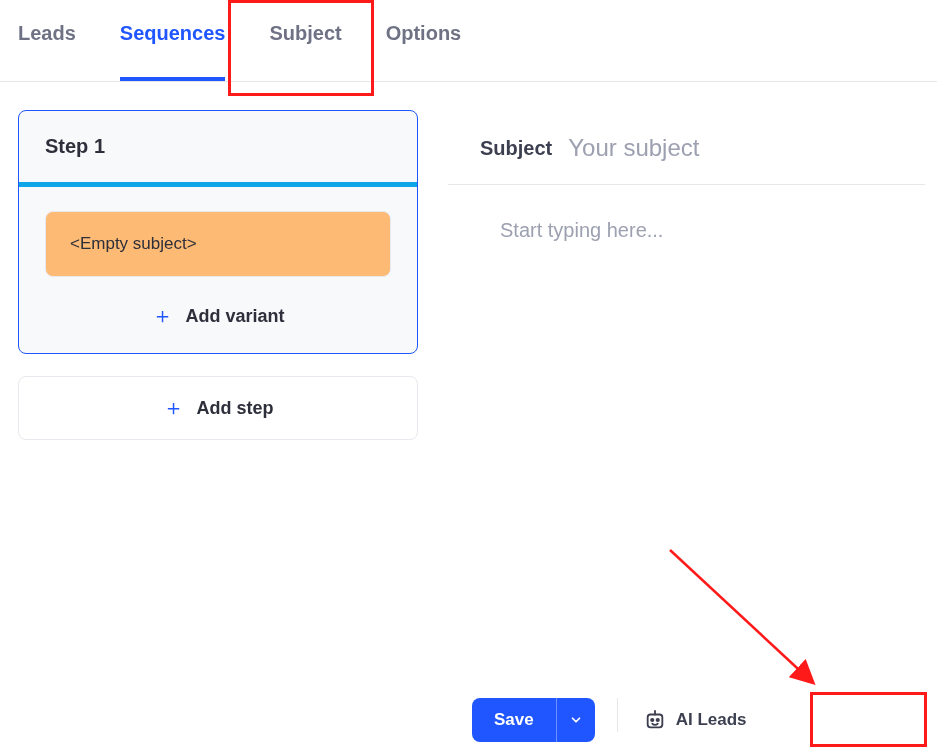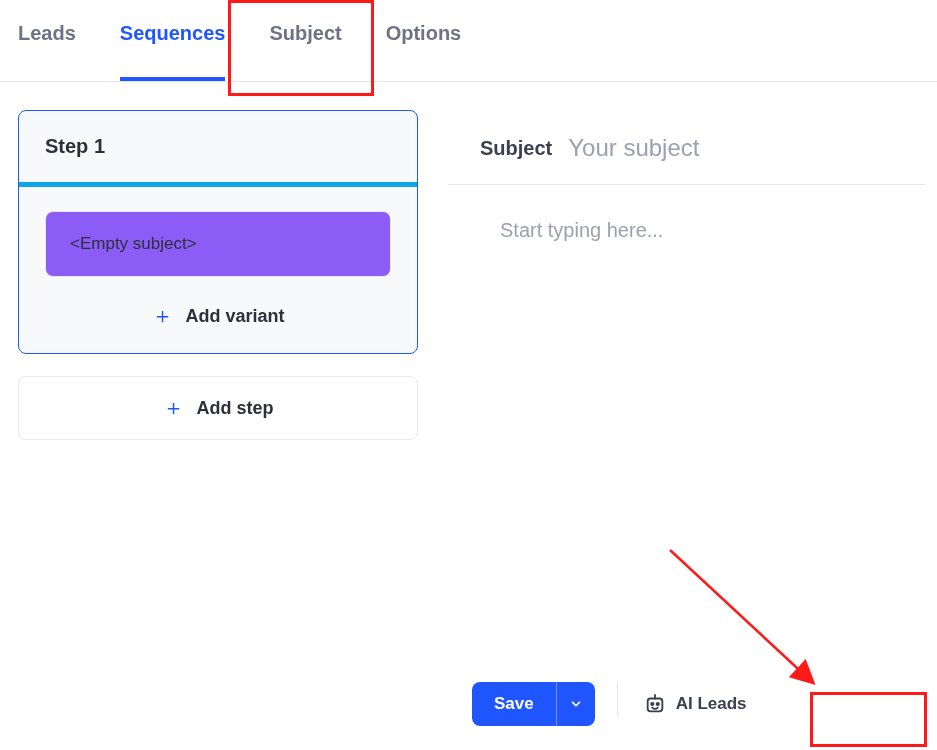--- a/index.html
+++ b/index.html
@@ -55,21 +55,21 @@
       overflow: hidden;
     }
     .step-header {
       padding: 24px 26px;
       font-size: 20px;
       font-weight: 700;
       border-bottom: 5px solid #0ea5e9;
     }
     .step-body { padding: 24px 26px 26px 26px; }
     .subject-tile {
-      background: #8b5cf6;
+      background: #fdba74;
       border: 1px solid #e8e9ee;
       border-radius: 8px;
       padding: 22px 24px;
       font-size: 17px;
       color: #2d2f3a;
     }
     .add-variant {
       display: flex;
       align-items: center;
       justify-content: center;
@@ -140,21 +140,21 @@
       font-family: inherit;
       color: #2d2f3a;
     }
     .editor-input::placeholder { color: #9ca0b0; font-weight: 500; }
 
     
     .footer {
       position: absolute;
       left: 460px;
       right: 12px;
-      bottom: 16px;
+      bottom: 0;
       display: flex;
       gap: 22px;
       padding: 8px 12px;
     }
     .save-group {
       display: flex;
       border-radius: 8px;
       overflow: hidden;
     }
     .save-btn {

